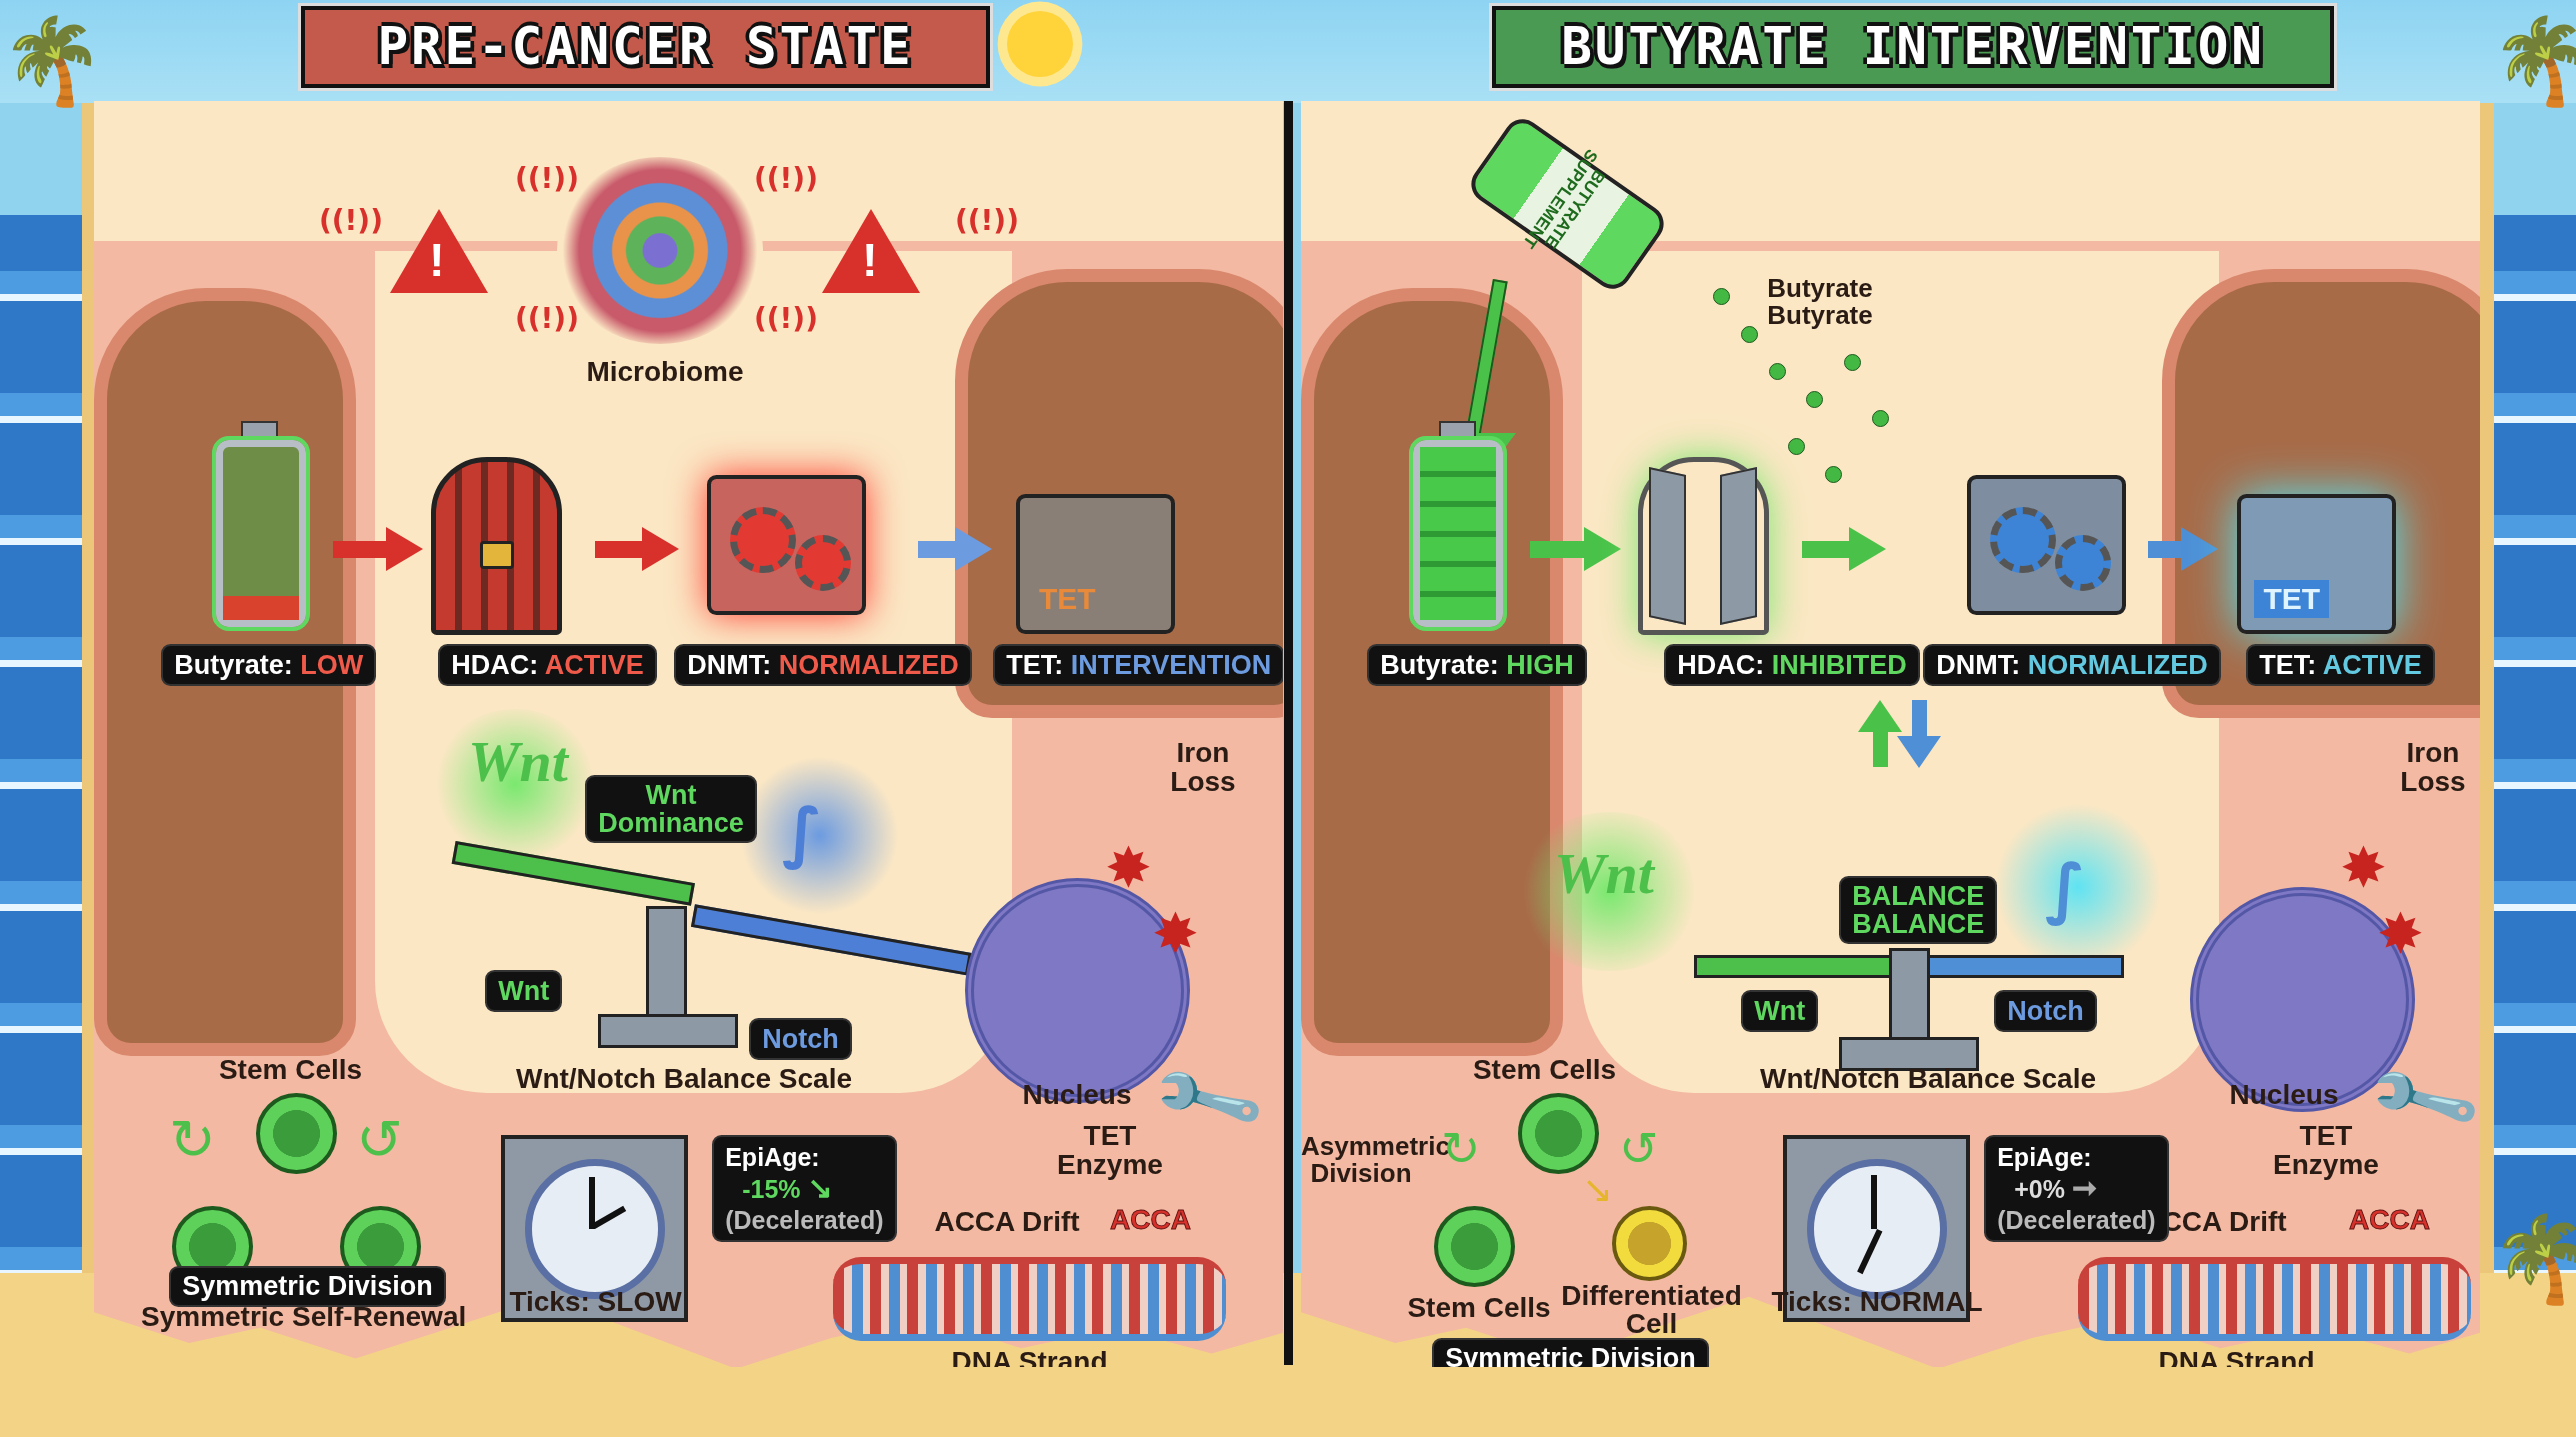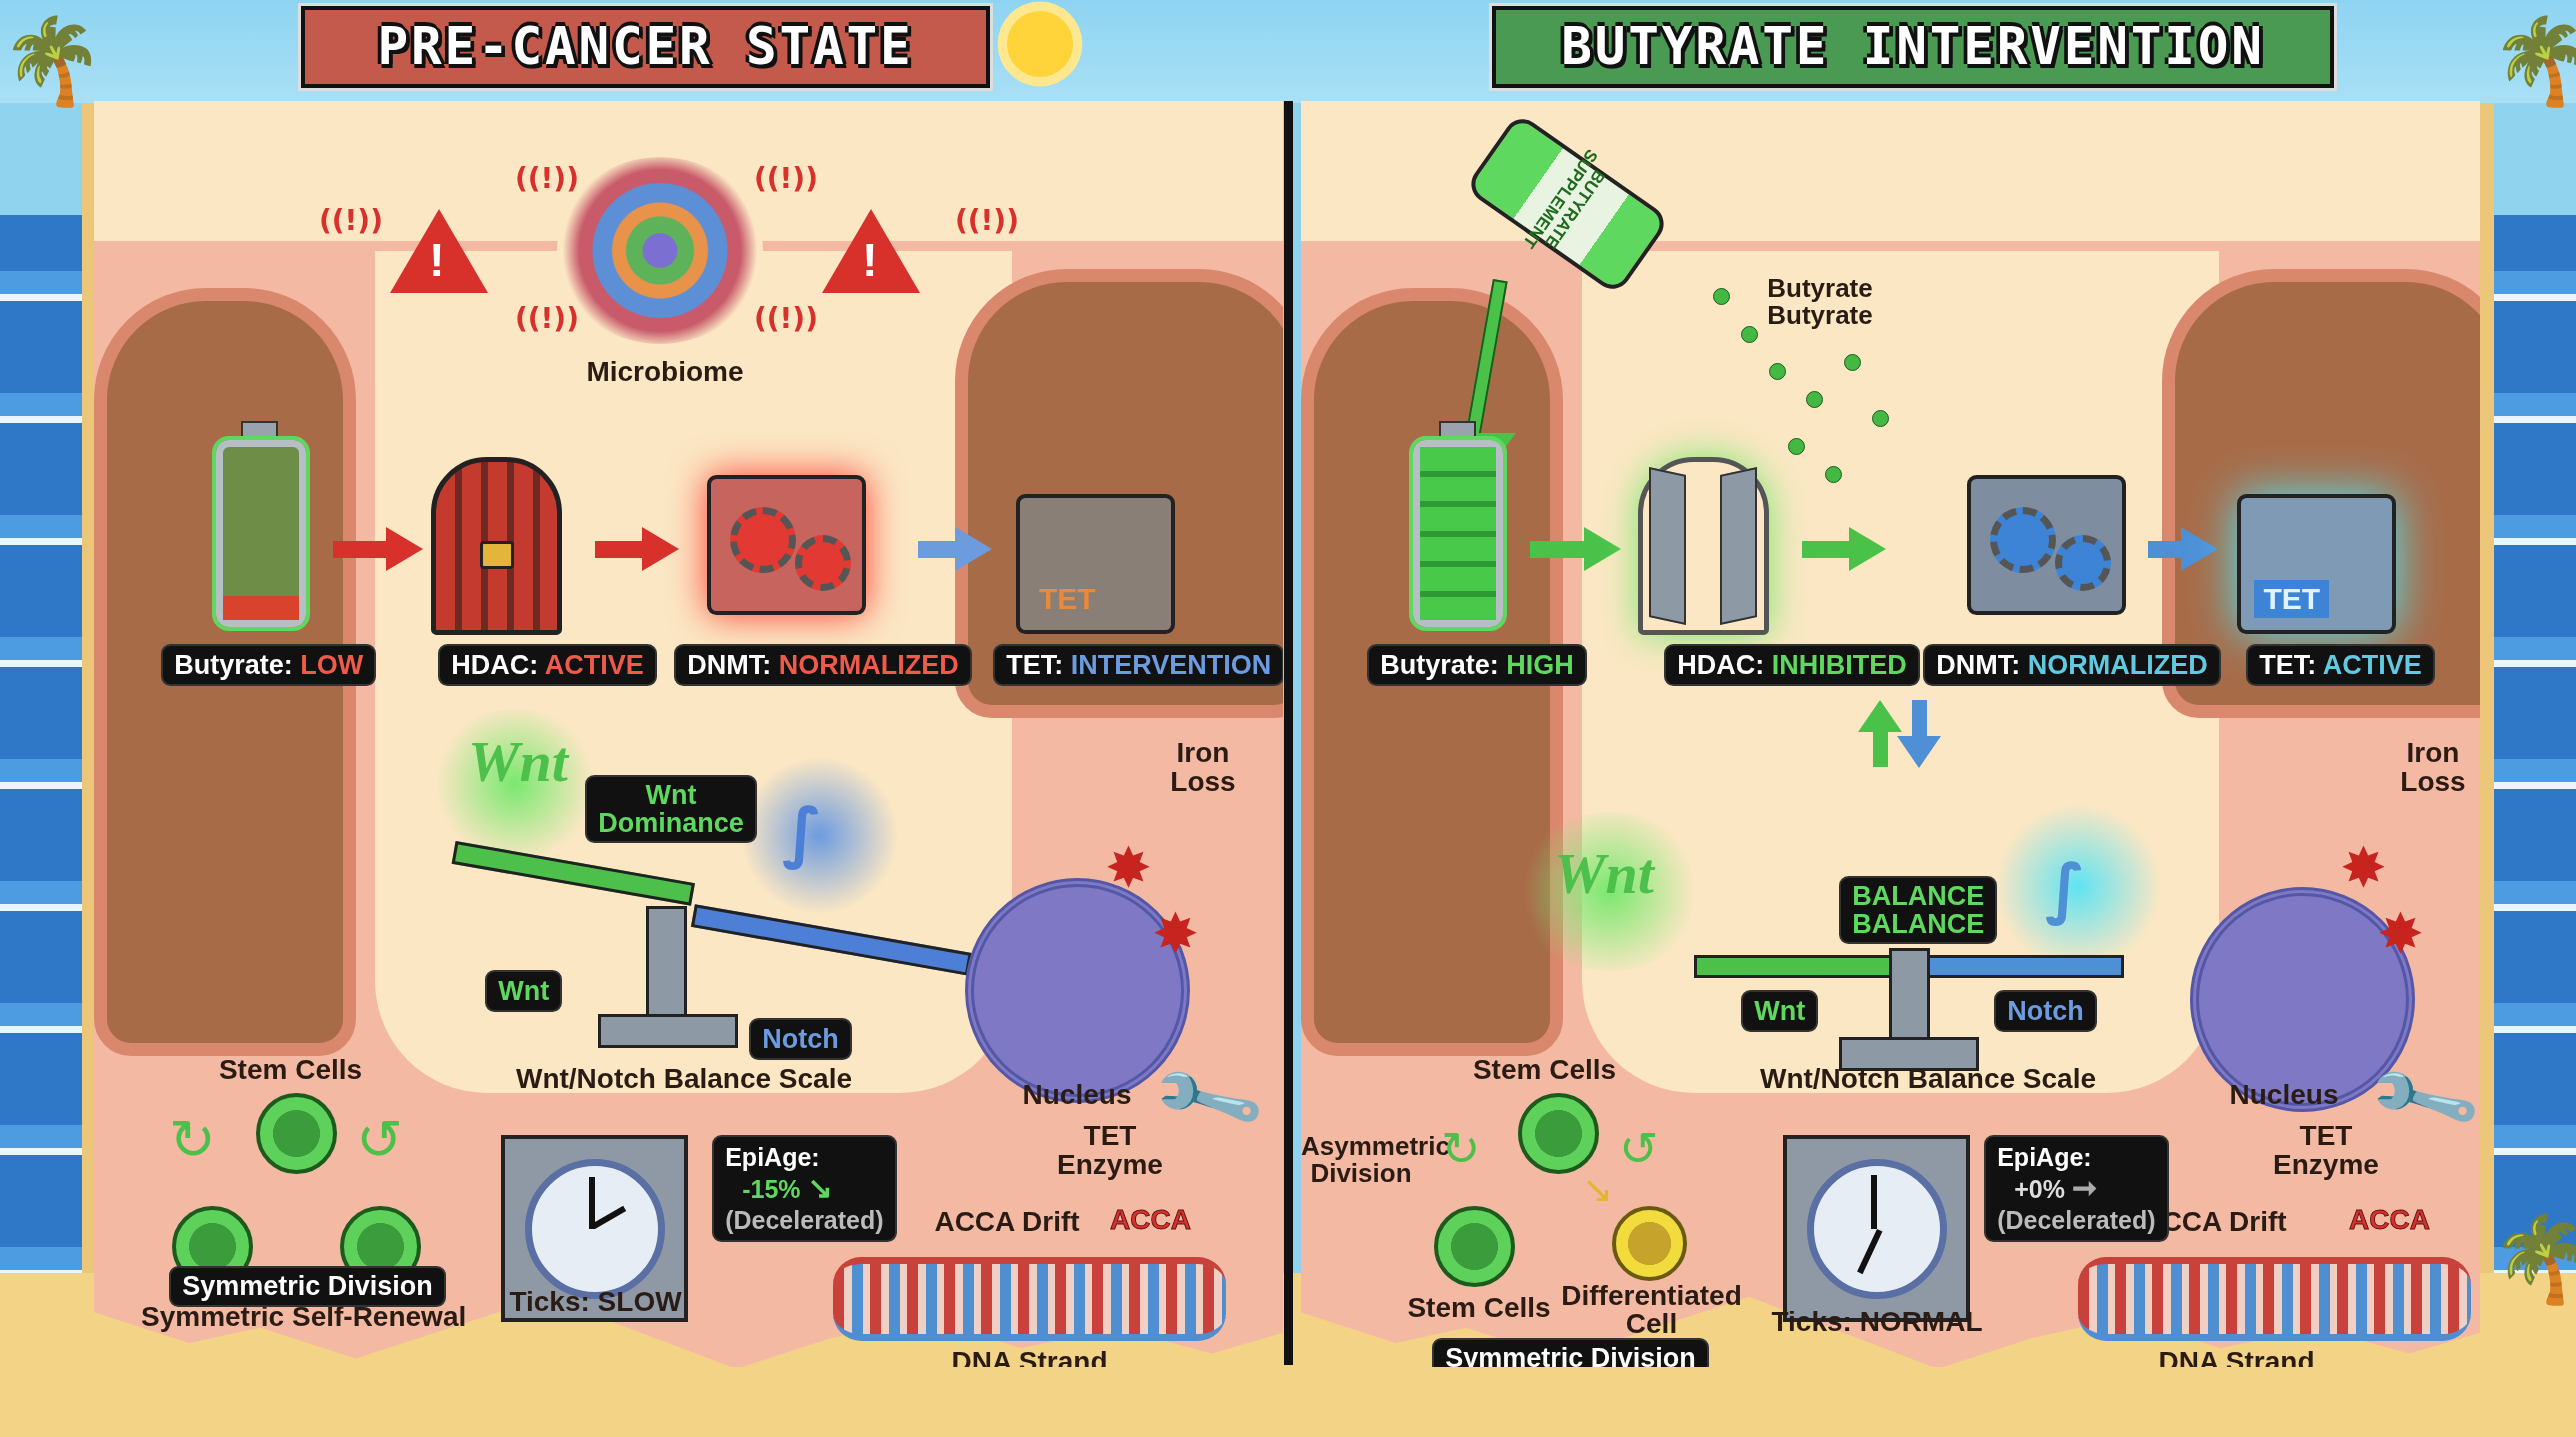--- a/index.html
+++ b/index.html
@@ -328,21 +328,21 @@
   <div class="abs tag" style="left:131px;top:1237px;text-align:center;line-height:1.1;">
       <div>Symmetric Division</div>
     </div>
 
   <div class="abs clock-box" style="left:482px;top:1034px;">
     <div class="clock-face">
       <div class="hand" style="width:5.6px;height:54px;transform:rotate(180deg);"></div>
       <div class="hand" style="width:5.6px;height:47px;transform:rotate(25deg);"></div>
     </div>
   </div>
-  <div class="abs caption" style="left:459px;top:1185px;width:234px;margin-top:20px;">Ticks: NORMAL</div>
+  <div class="abs caption" style="left:459px;top:1185px;width:234px;">Ticks: NORMAL</div>
   <div class="abs tag" style="left:683px;top:1034px;line-height:1.15;font-size:25px;padding:5.6px 11.2px;">
     <div>EpiAge:</div>
     <div style="color:#ddd;padding-left:17px;"><span>+0%</span> <span style="font-size:30px;color:#aaa;">➞</span></div>
     <div style="color:#bbb;">(Decelerated)</div>
   </div>
 
 </div>
 
 <div class="abs banner banner-left">PRE-CANCER STATE</div>
 <div class="abs banner banner-right">BUTYRATE INTERVENTION</div>

